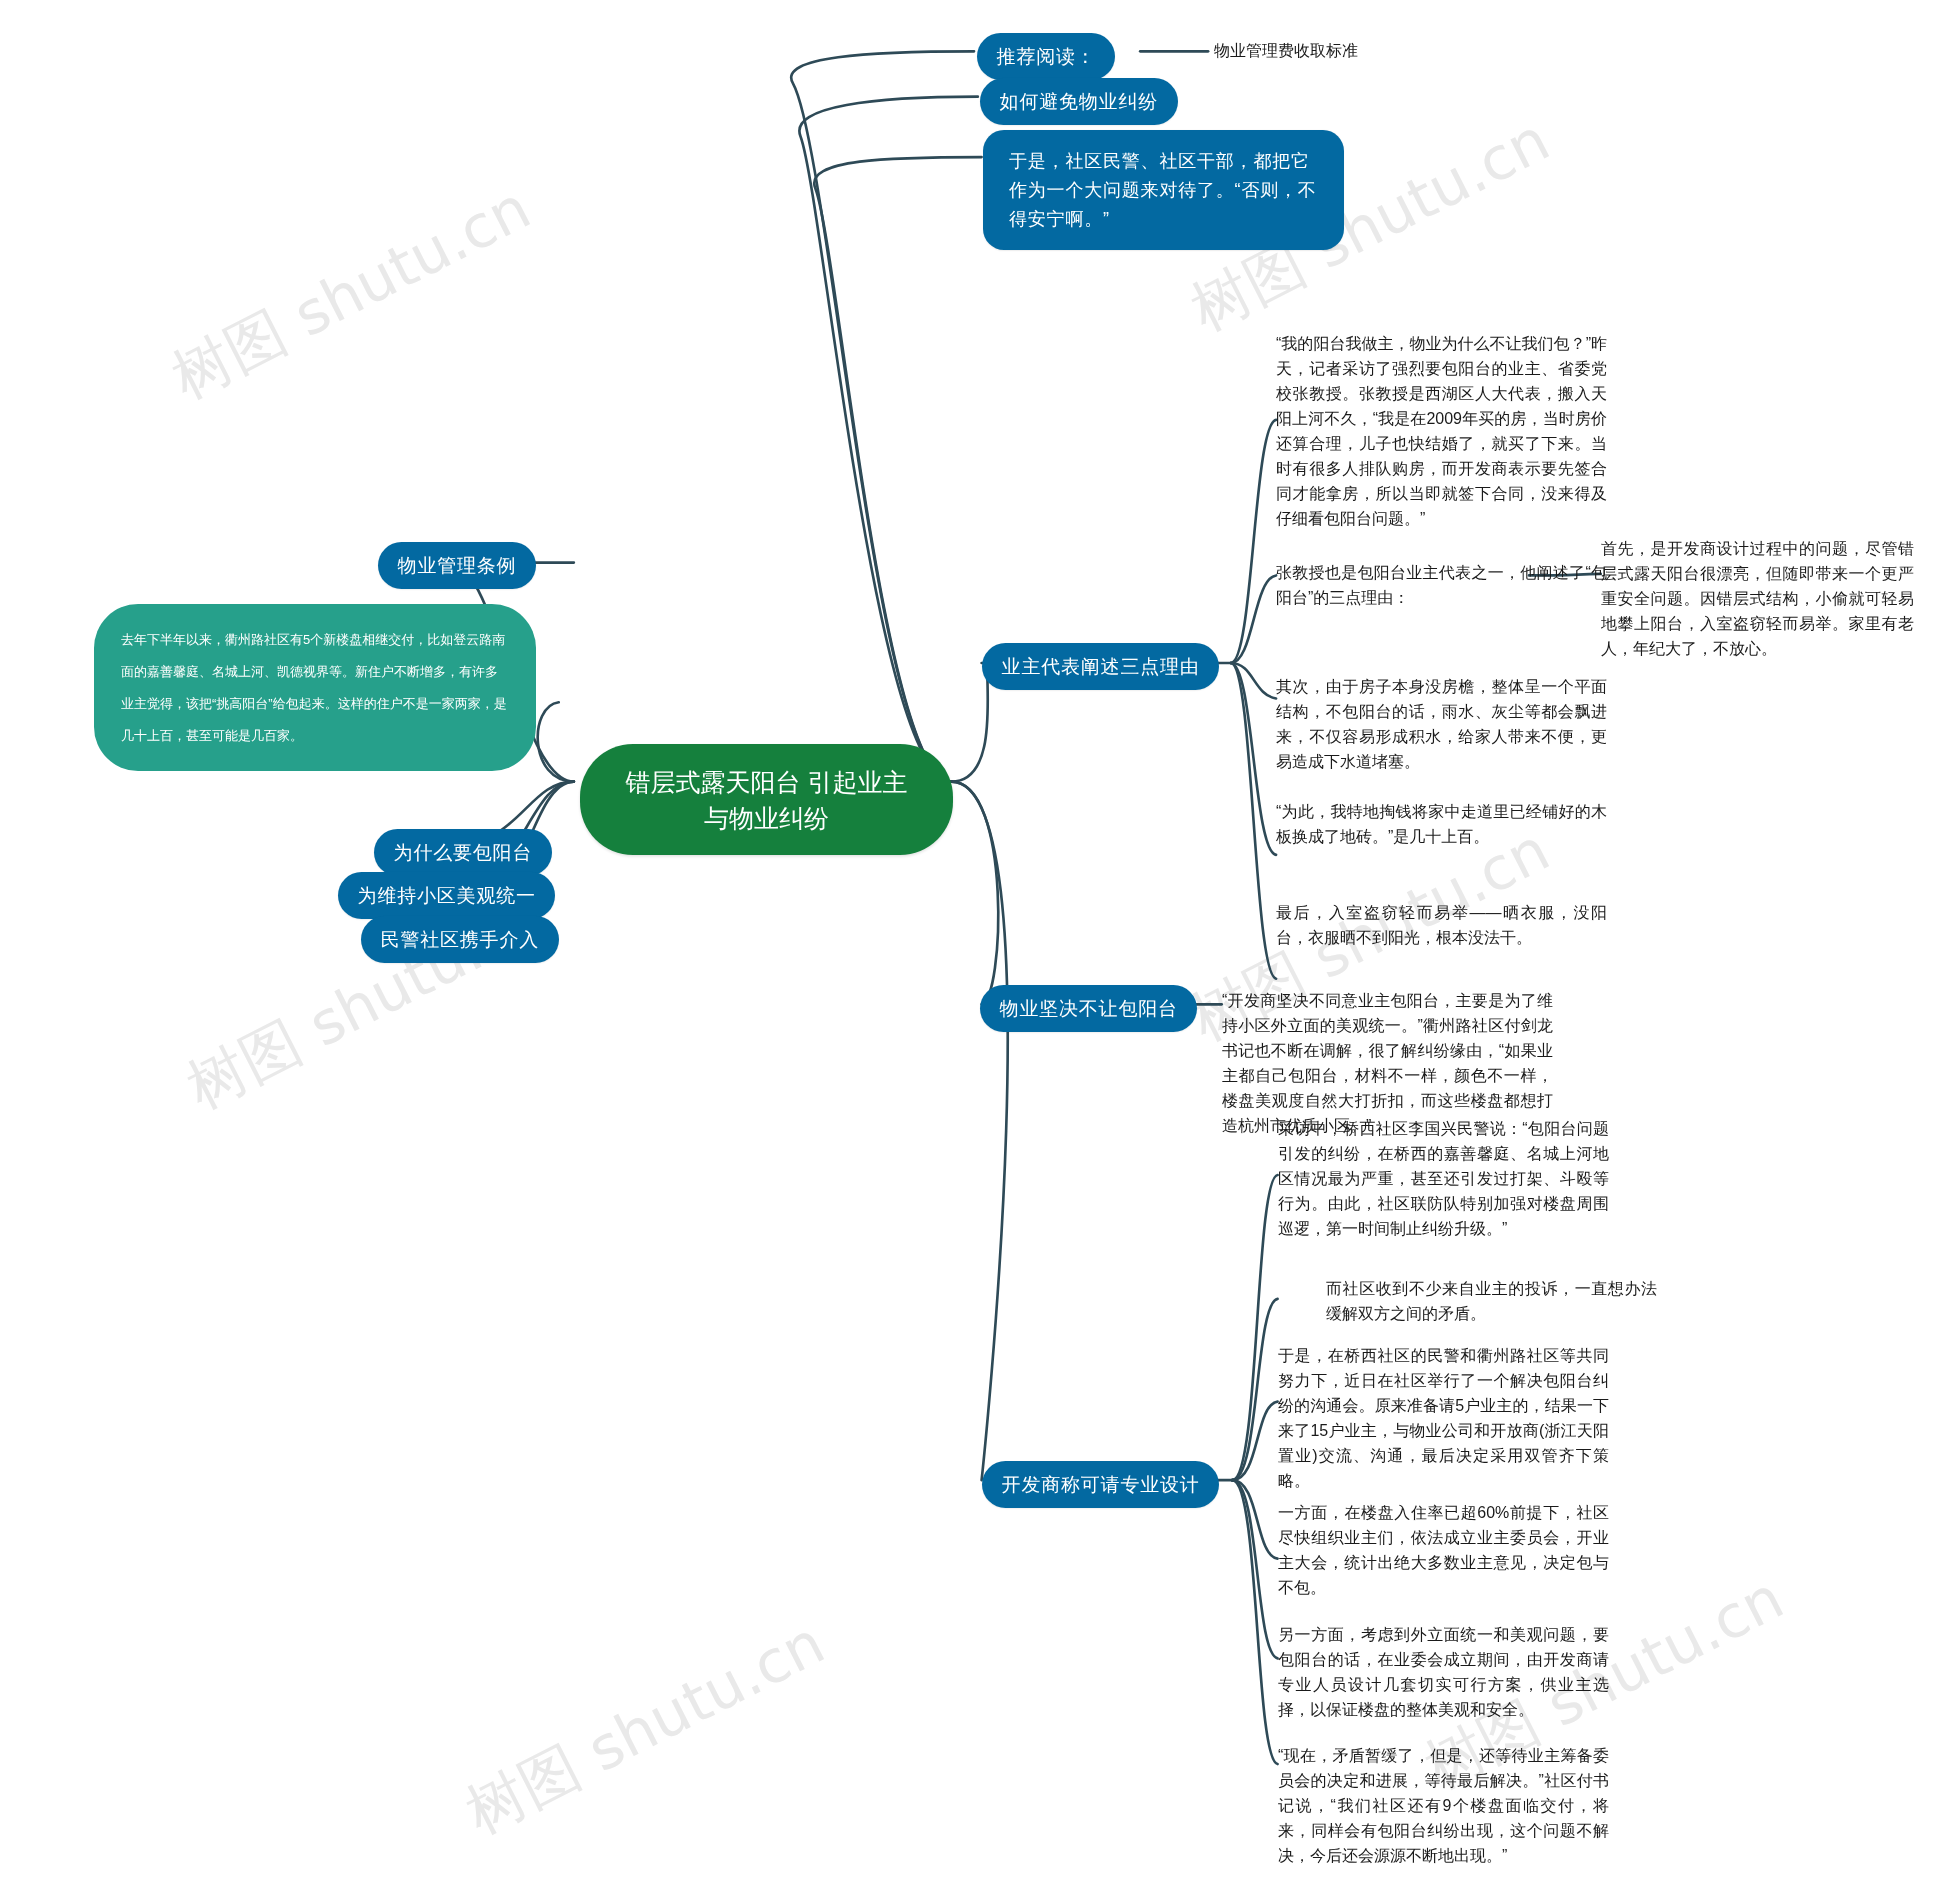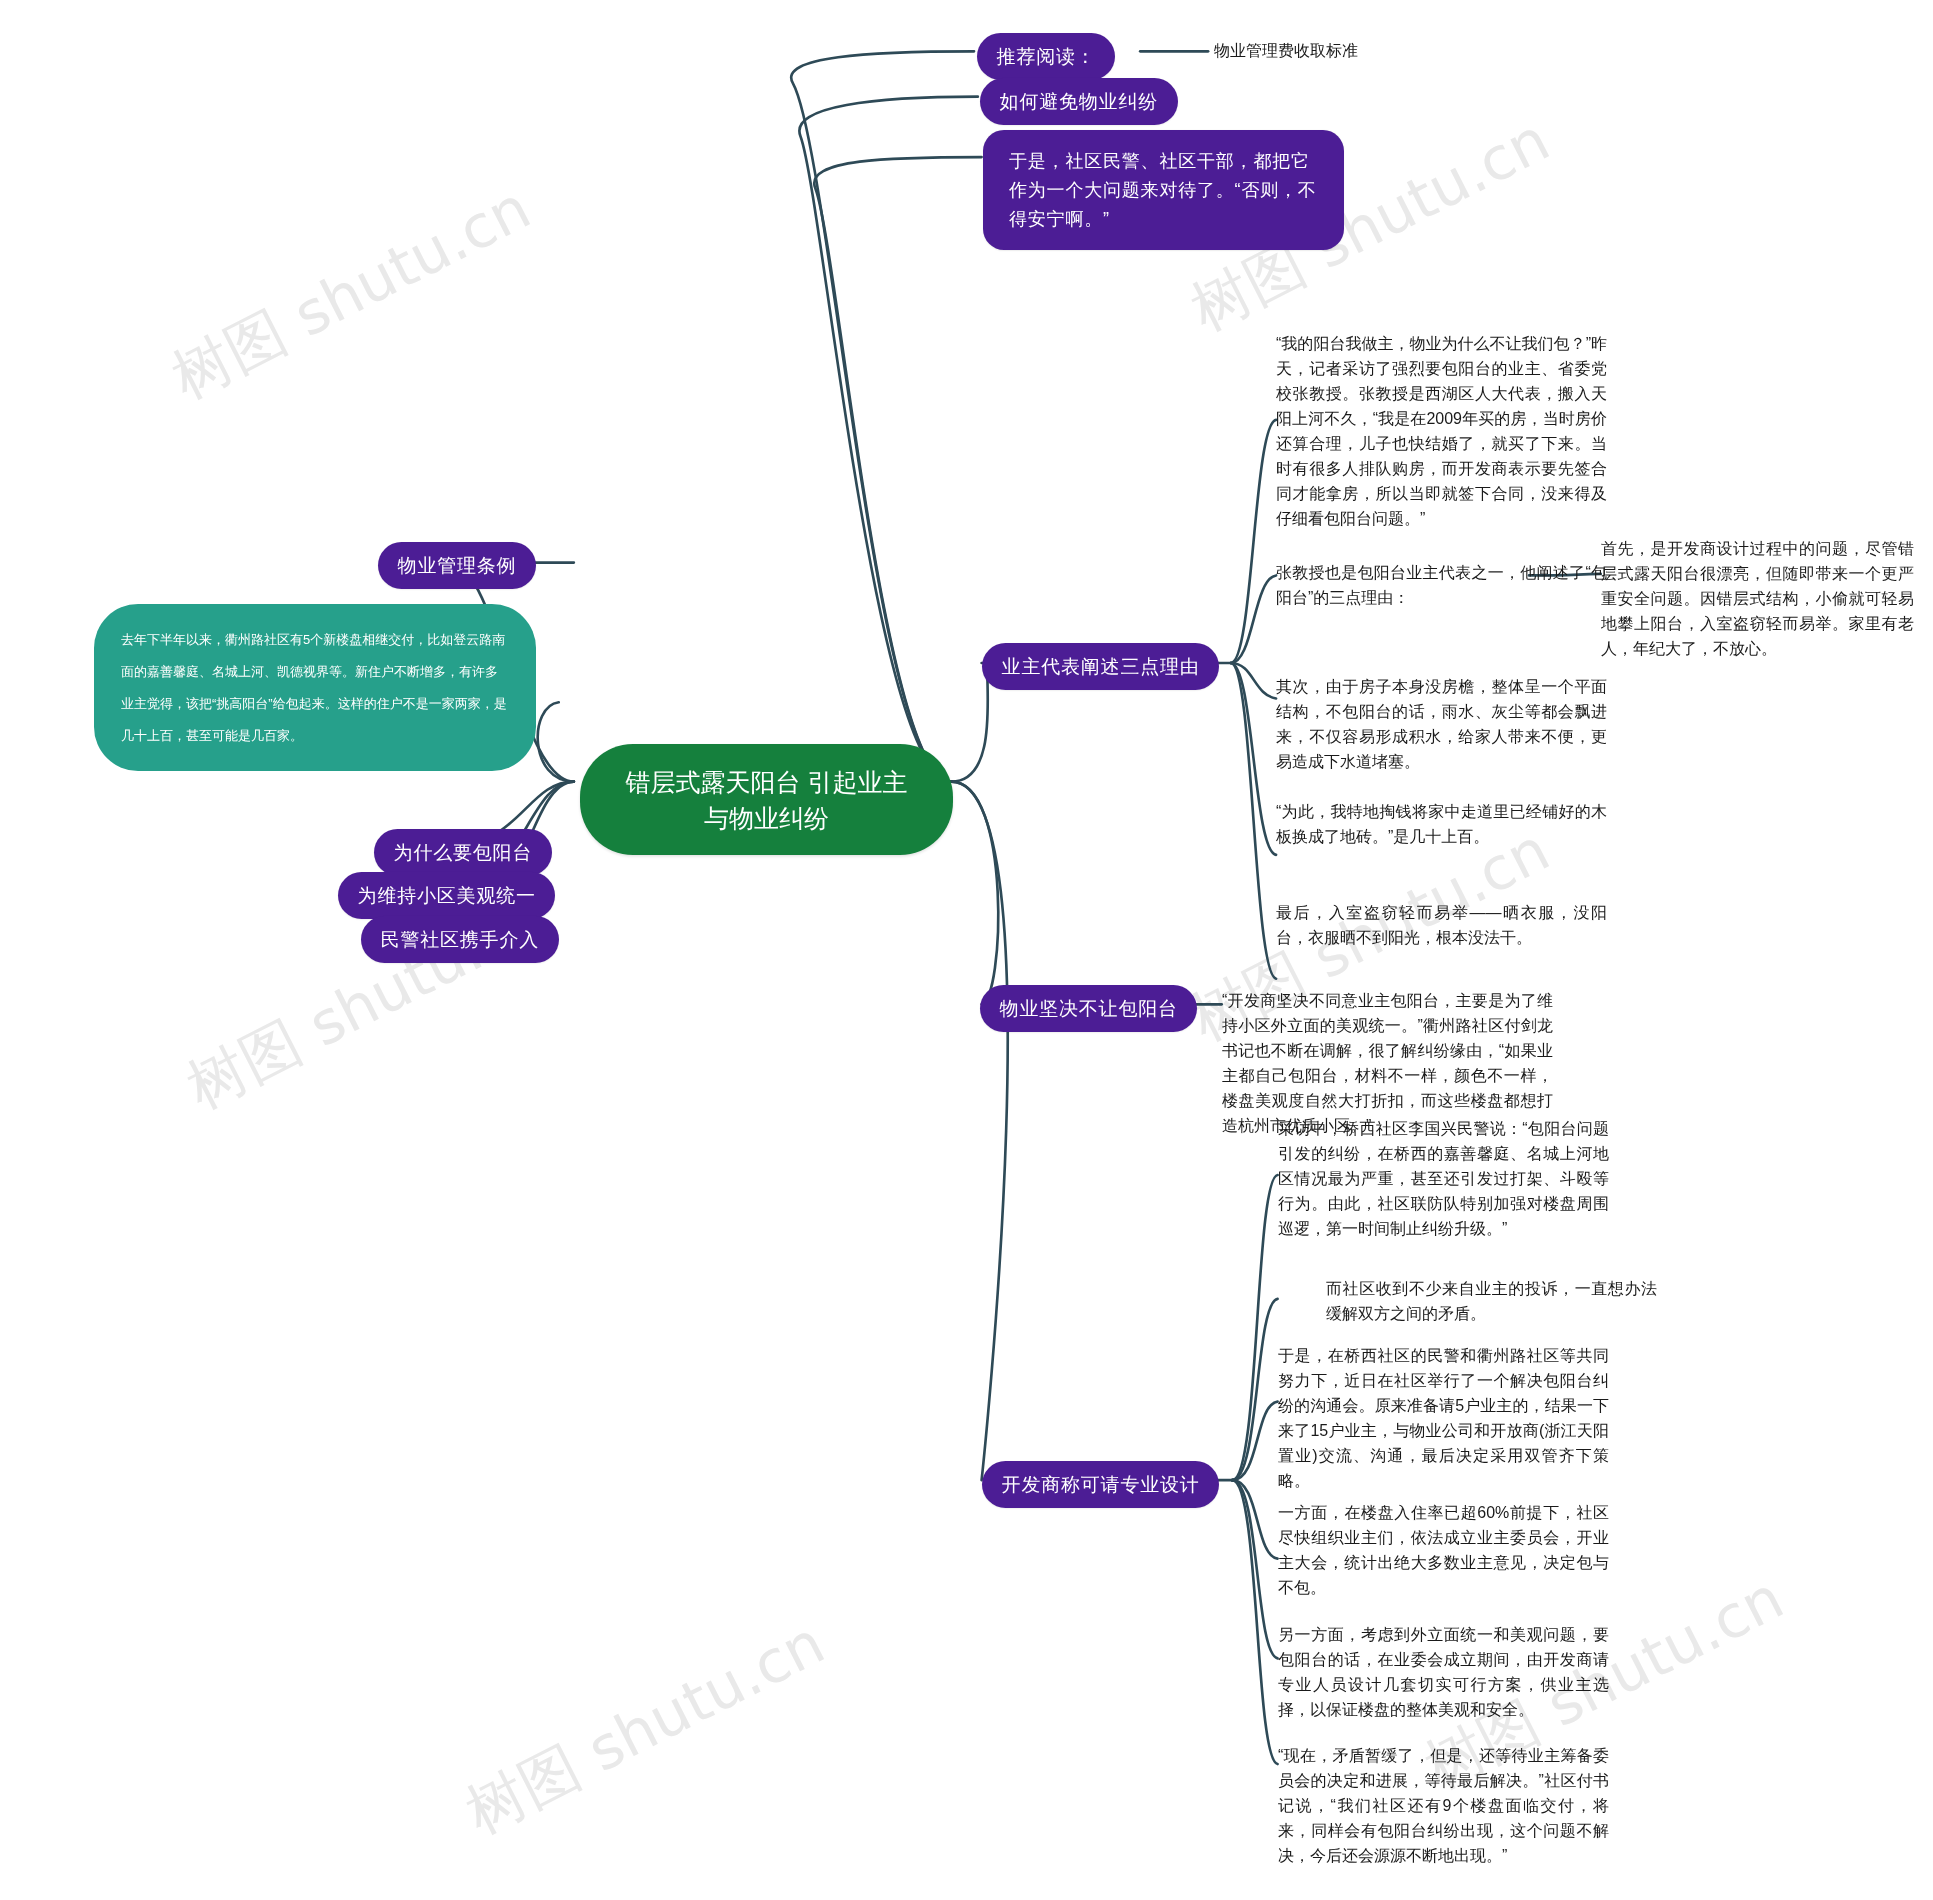--- a/index.html
+++ b/index.html
@@ -20,21 +20,21 @@
     transform:rotate(-27deg);
     transform-origin:left top;
     white-space:nowrap;
     user-select:none;
     z-index:0;
   }
 
   .node{position:absolute;z-index:3;box-sizing:border-box;}
 
   .pill{
-    background:#4c1d95;
+    background:#0369a1;
     color:#ffffff;
     border-radius:45px;
     padding:9px 19.6px;
     font-size:19px;
     line-height:29px;
     letter-spacing:0.8px;
     white-space:nowrap;
     text-align:center;
     box-shadow:0 0.8px 1.5px rgba(0,0,0,.08);
   }

